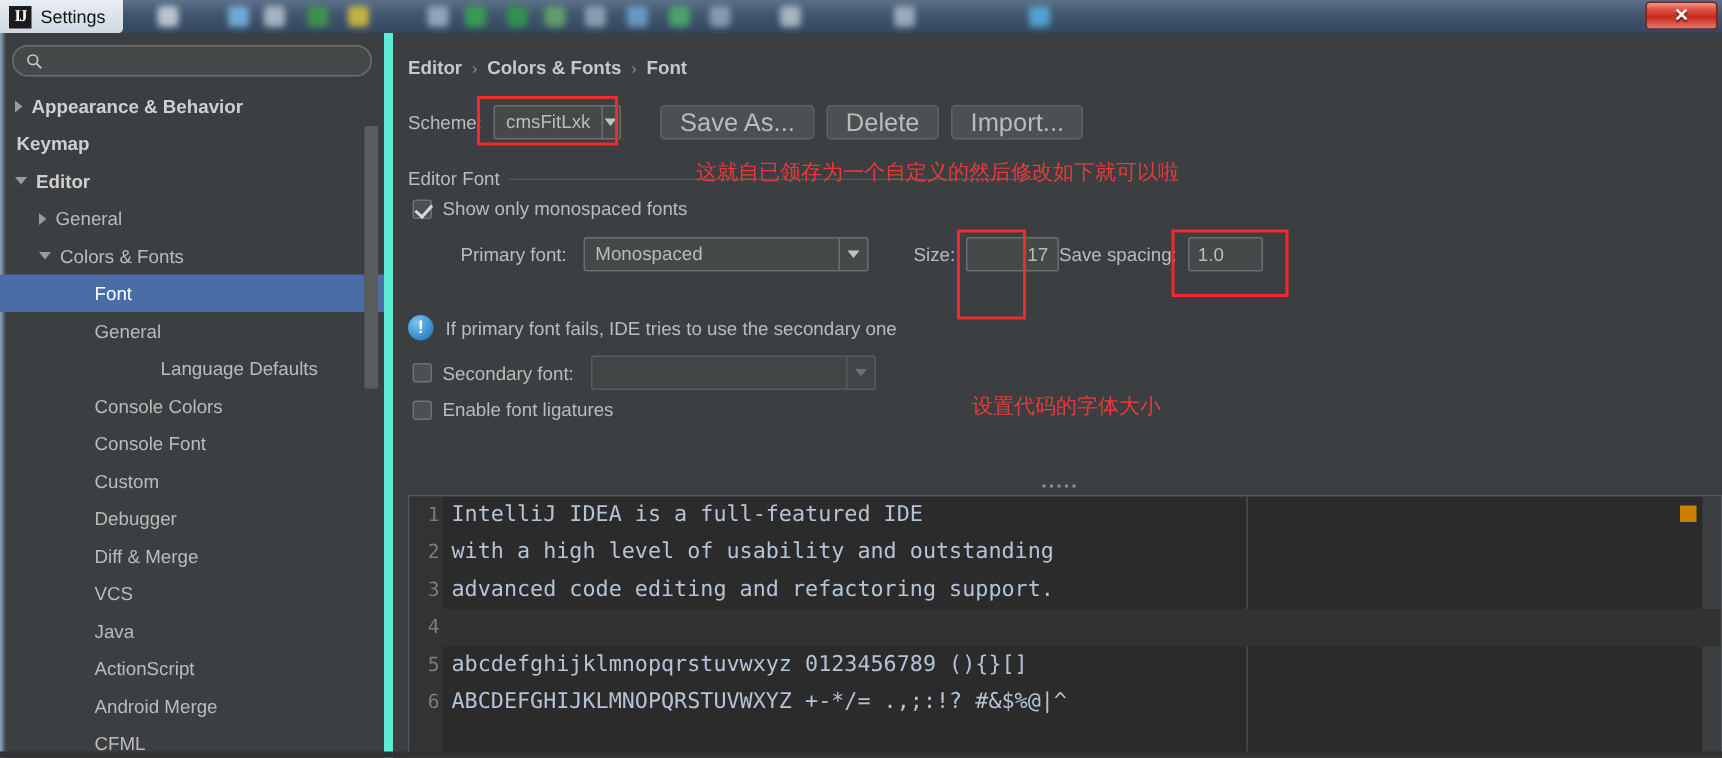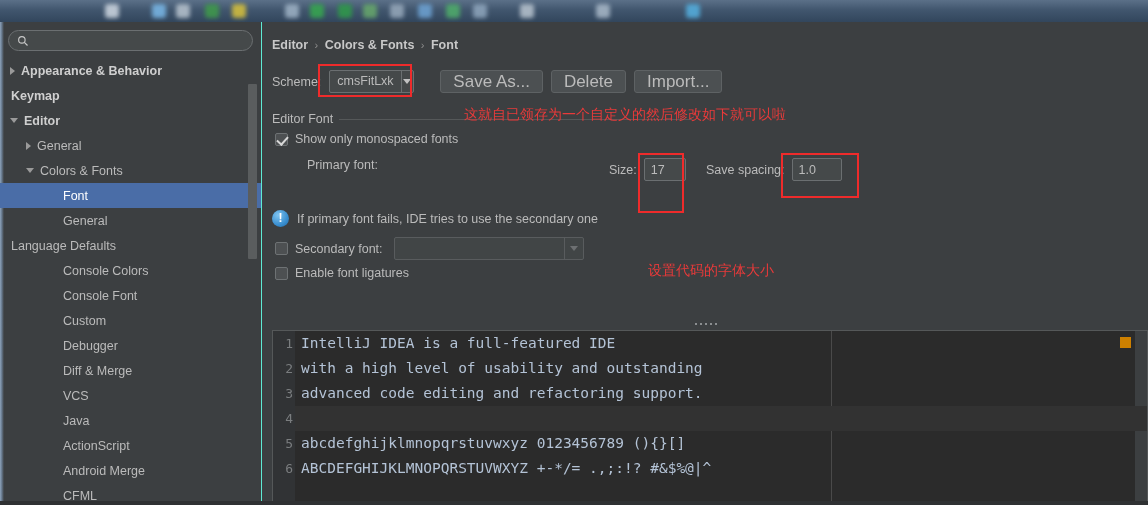--- a/index.html
+++ b/index.html
@@ -52,21 +52,21 @@
   
   .dialog {
     position: absolute; left: 0; top: 22px; width: 1148px; height: 483px;
     background: #3c3f41;
   }
 
   
   .sidebar {
     position: absolute; left: 0; top: 0; width: 262px; height: 483px;
     background: #3c3f41;
-    border-right: 1px solid #5eead4;
+    border-right: 6px solid #5eead4;
   }
   .search-wrap { padding: 8px 8px 4px 8px; }
   .search-box {
     position: relative; height: 21px; border-radius: 11px;
     border: 1px solid #6b6f71; background: #45494a;
     display: flex; align-items: center;
   }
   .search-ico { margin-left: 8px; width: 12px; height: 12px; }
   .search-input {
     flex: 1; border: 0; outline: 0; background: transparent;
@@ -227,20 +227,27 @@
     <div class="blur-icon" style="left:363px;background:#67a86b;"></div>
     <div class="blur-icon" style="left:390px;background:#97a9bb;"></div>
     <div class="blur-icon" style="left:418px;background:#6ea3d4;"></div>
     <div class="blur-icon" style="left:446px;background:#4fae6a;"></div>
     <div class="blur-icon" style="left:473px;background:#8fa6bd;"></div>
     <div class="blur-icon" style="left:520px;background:#b8c4cf;"></div>
     <div class="blur-icon" style="left:596px;background:#a9b9c9;"></div>
     <div class="blur-icon" style="left:686px;background:#55b0e0;"></div>
   </div>
 
+  <div class="titlebar">
+    <div class="title-left">
+      <div class="ij-logo">IJ</div>
+      <div class="title-text">Settings</div>
+    </div>
+    <div class="close-btn">✕</div>
+  </div>
 
   <div class="dialog">
 
     <div class="sidebar">
       <div class="sb-left-edge"></div>
 
       <div class="search-wrap">
         <div class="search-box">
           <svg class="search-ico" viewBox="0 0 16 16">
             <circle cx="6.5" cy="6.5" r="4.3" fill="none" stroke="#c9c9c9" stroke-width="1.5"></circle>
@@ -272,21 +279,21 @@
             <span>Colors &amp; Fonts</span>
           </div>
           <div class="tree-row selected" style="padding-left: 52px;">
             <span class="tw none"></span>
             <span>Font</span>
           </div>
           <div class="tree-row" style="padding-left: 52px;">
             <span class="tw none"></span>
             <span>General</span>
           </div>
-          <div class="tree-row" style="">
+          <div class="tree-row" style="padding-left: 52px; justify-content: center;">
             <span class="tw none"></span>
             <span>Language Defaults</span>
           </div>
           <div class="tree-row" style="padding-left: 52px;">
             <span class="tw none"></span>
             <span>Console Colors</span>
           </div>
           <div class="tree-row" style="padding-left: 52px;">
             <span class="tw none"></span>
             <span>Console Font</span>
@@ -355,25 +362,31 @@
       <div class="group-line"></div>
       <div class="group-title">Editor Font</div>
 
       <div class="chk-row" style="left:12px; top:110px;">
         <span class="chkbox checked"></span>
         <span class="lbl">Show only monospaced fonts</span>
       </div>
 
       <div class="chk-row" style="left:44px; top:136px;">
         <span class="lbl">Primary font:</span>
+        <div class="combo" style="width:190px; margin-left:4px;">
+          <span class="val" style="flex:1">Monospaced</span>
+          <span class="arrowbox">
+              <i class="carrow"></i>
+            </span>
+        </div>
       </div>
 
       <div class="chk-row" style="left:346px; top:136px;">
         <span class="lbl">Size:</span>
-        <input class="field" style="width: 42px;" value="17">
+        <input class="field" style="width: 62px; text-align: right;" value="17">
       </div>
 
       <div class="chk-row" style="left:443px; top:136px;">
         <span class="lbl">Save spacing:</span>
         <input class="field" style="width: 50px;" value="1.0">
       </div>
 
       <div class="info-row">
         <span class="info-ico">!</span>
         <span class="lbl">If primary font fails, IDE tries to use the secondary one</span>

